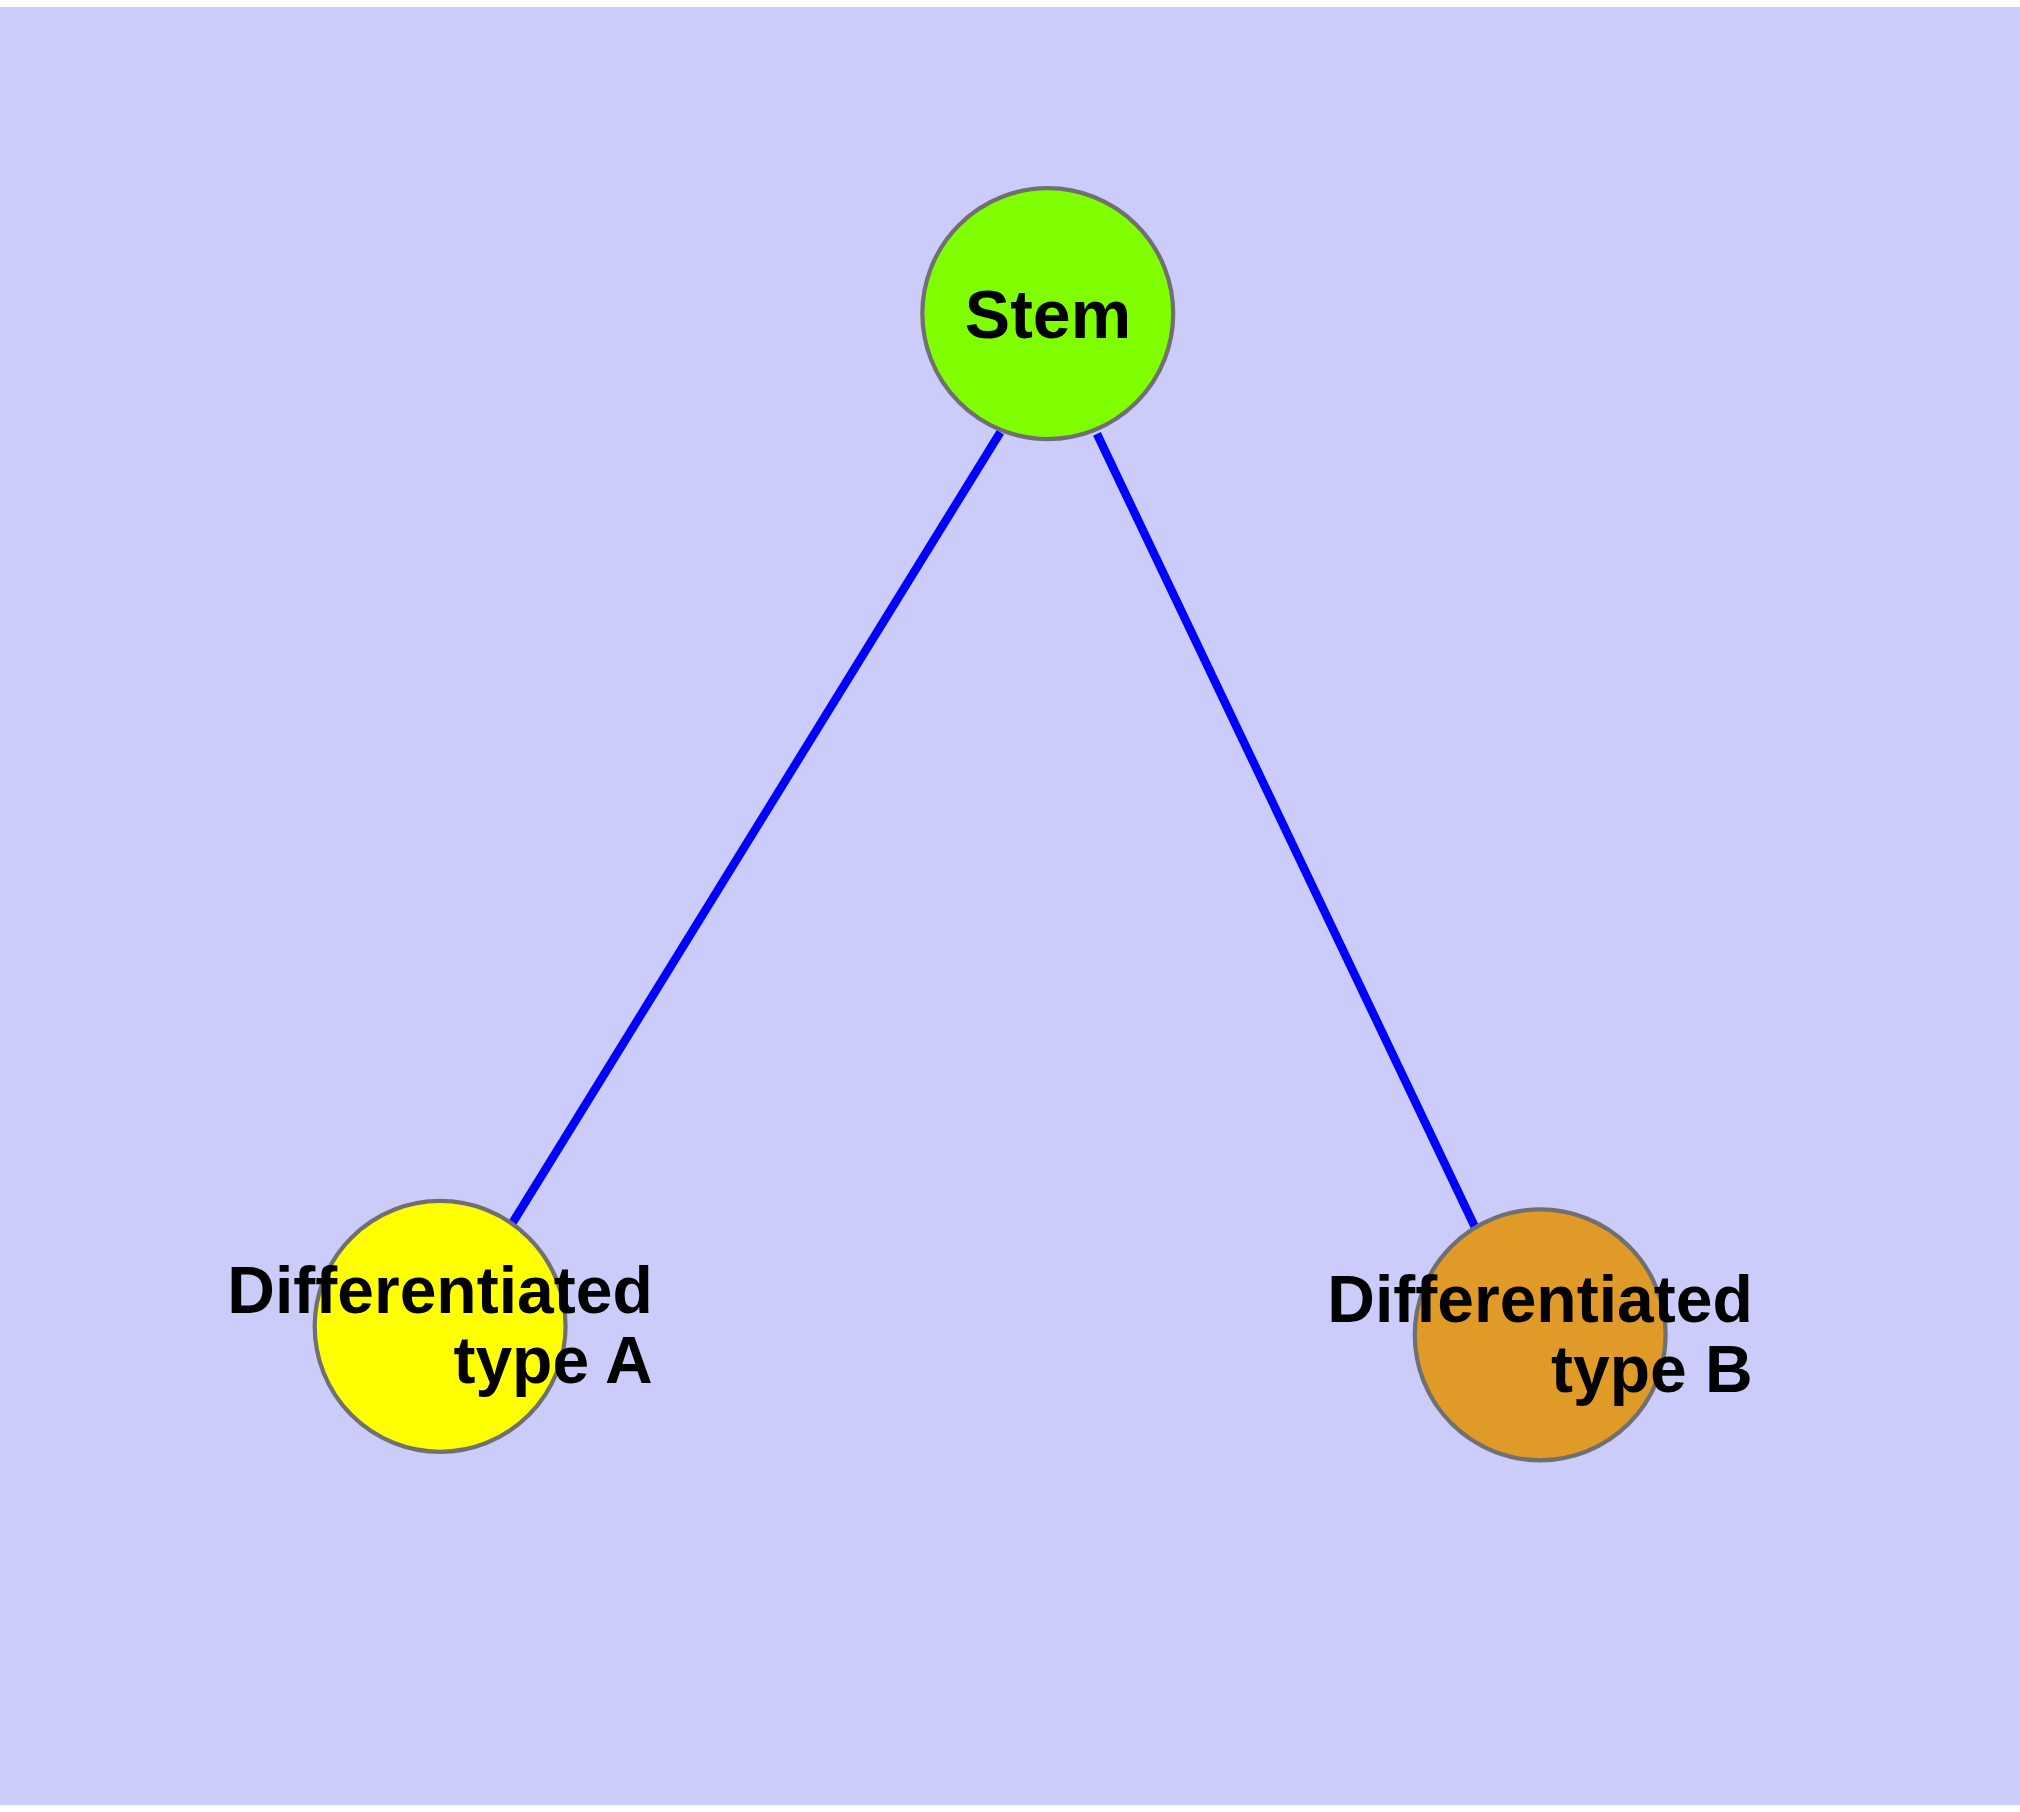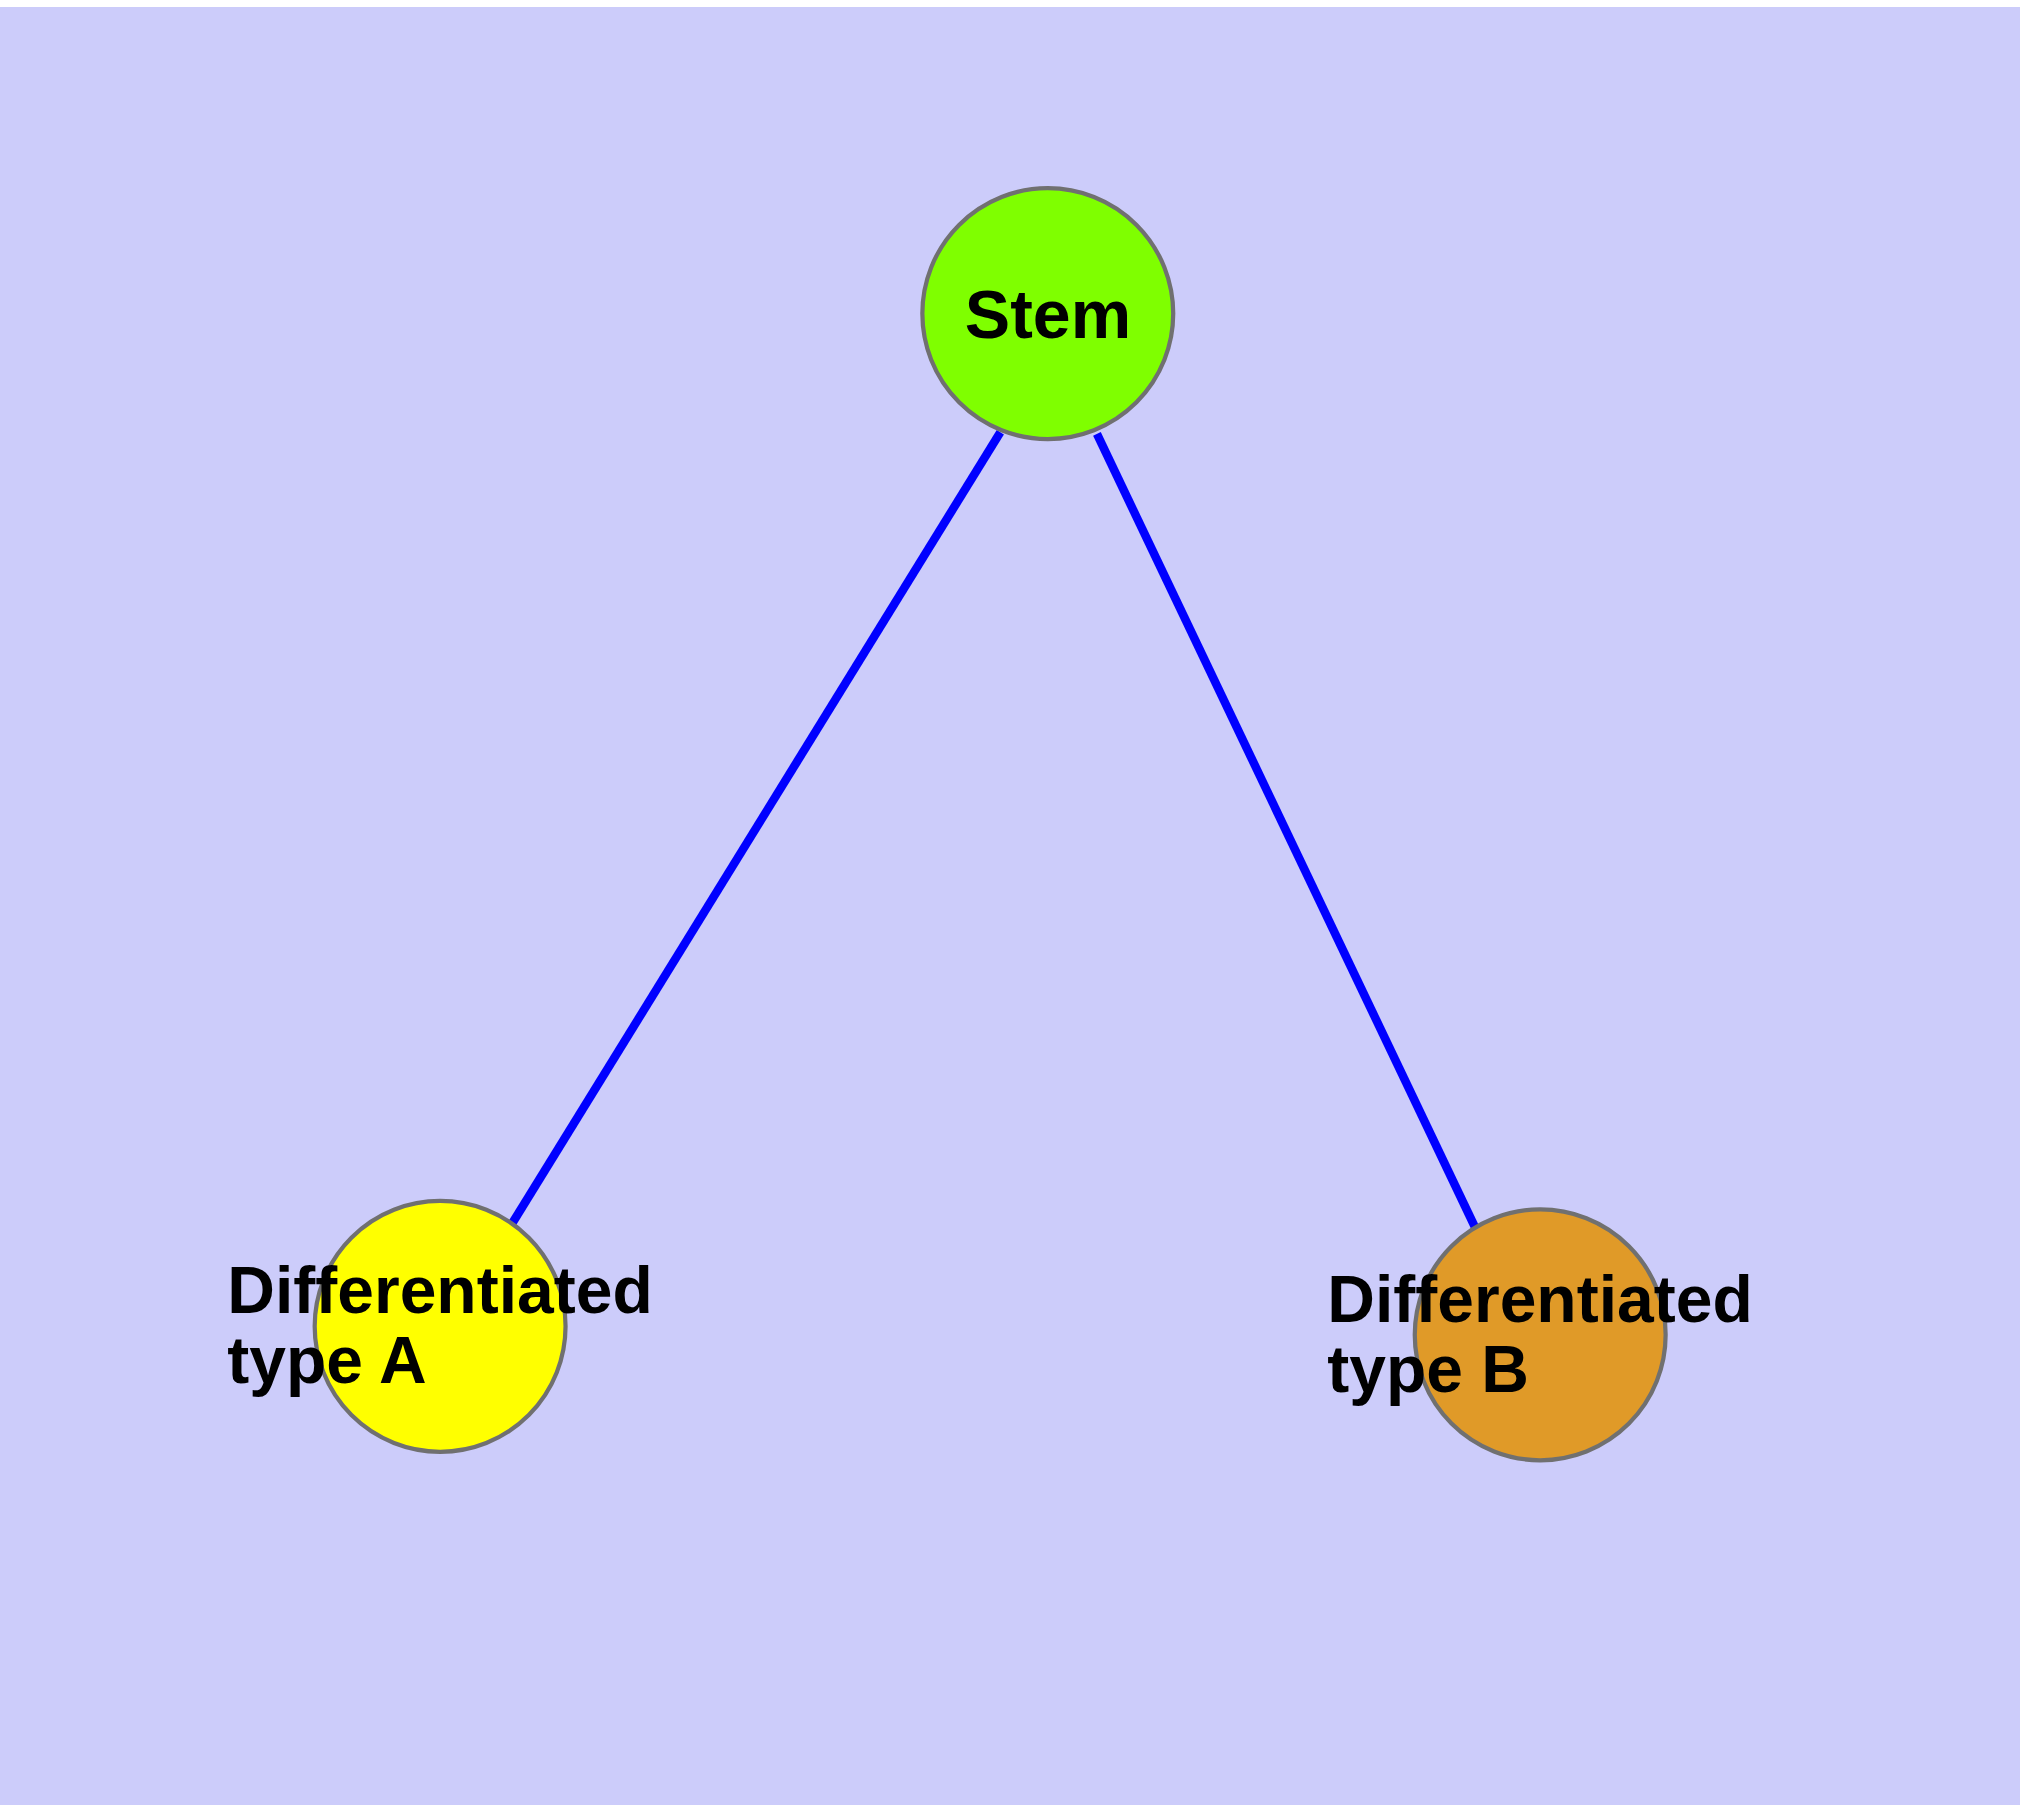--- a/index.html
+++ b/index.html
@@ -25,21 +25,21 @@
   }
   #graph-svg {
     position: absolute;
     left: 0;
     top: 0;
     width: 2021px;
     height: 1812px;
   }
   .node-label {
     position: absolute;
-    text-align: left;
+    text-align: right;
     color: #000000;
     font-weight: bold;
     line-height: 1.06;
     white-space: pre;
     pointer-events: none;
     transform: translate(-50%, -50%);
   }
   .label-stem   { font-size: 68px; }
   .label-typea  { font-size: 66px; }
   .label-typeb  { font-size: 66px; }

